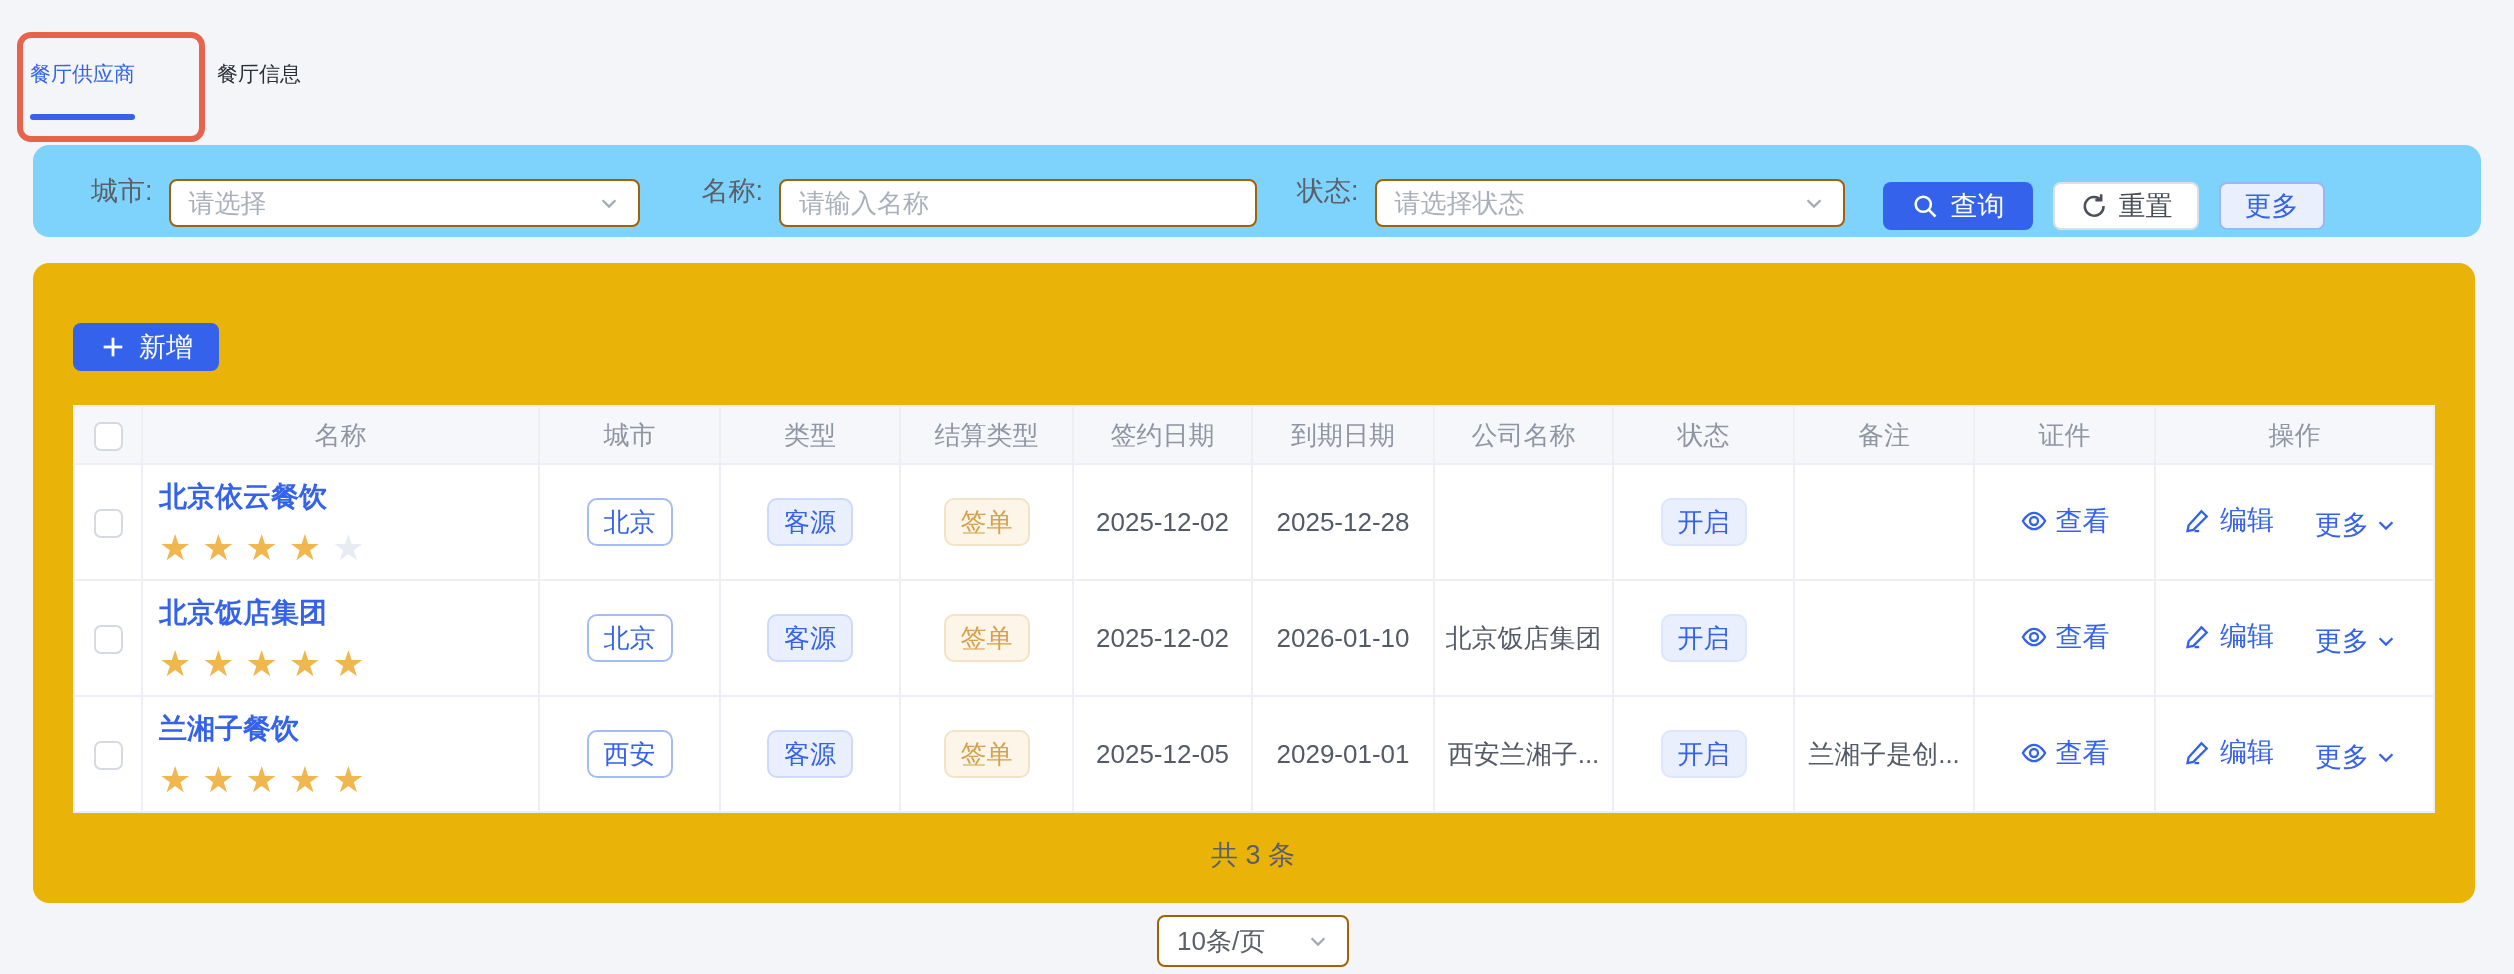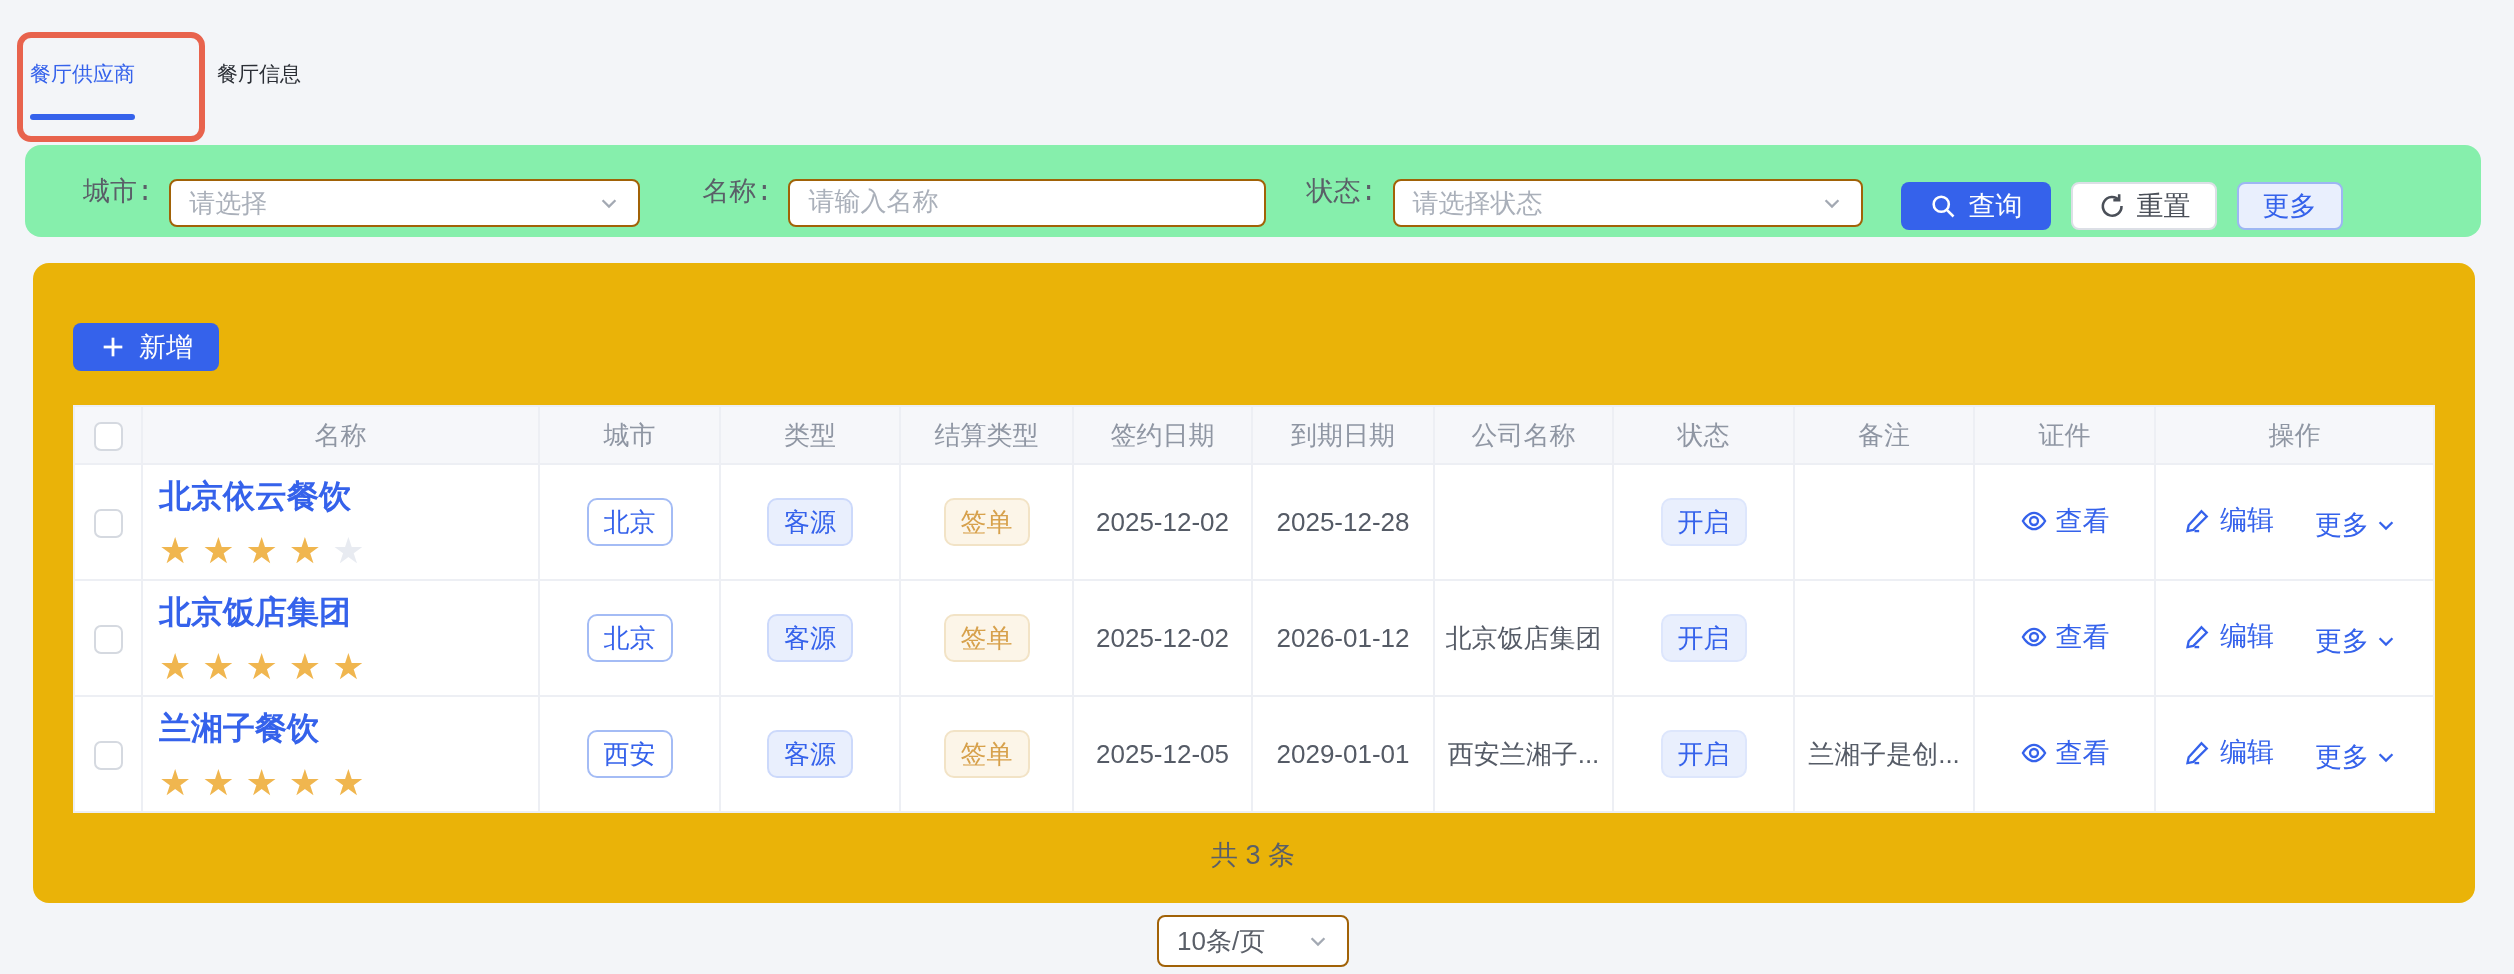--- a/index.html
+++ b/index.html
@@ -19,23 +19,23 @@
   .tab.active { color:#3562eb; }
   .tab .underline { height:6px; border-radius:3px; background:#3562eb; margin-top:26px; }
   .tab + .tab { margin-left:82px; }
   .annotation-box {
     position:absolute; left:17px; top:32px; width:188px; height:110px;
     border:6px solid #e8634d; border-radius:14px; pointer-events:none;
   }
 
   
   .filter-card {
-    position:absolute; top:145px; left:25px; right:33px; height:92px;
-    background:#86efac; border-radius:16px;
-    display:flex; align-items:center; padding:0 28px;font-family:Liberation Mono, monospace;
+    position:absolute; top:145px; left:33px; right:33px; height:92px;
+    background:#7dd3fc; border-radius:16px;
+    display:flex; align-items:center; padding:0 28px;
   }
   .table-card {
     position:absolute; top:263px; left:33px; right:39px; height:640px;
     background:#eab308; border-radius:16px; padding:30px 40px 0 40px;
   }
 
   
   .f-label { font-size:27px; color:#5a5f68; white-space:nowrap; }
   .sel, .inp {
     height:48px; border:2px solid #a16207; border-radius:8px; background:#fff;
@@ -58,21 +58,21 @@
 
   
   .btn-add { background:#3562eb; color:#fff; padding:0 24px; width:max-content; }
 
   
   table { border-collapse:collapse; table-layout:fixed; width:100%; margin-top:34px; }
   th, td { border:2px solid #edeff4; text-align:center; font-size:26px; overflow:hidden; white-space:nowrap; }
   th { height:58px; background:#f6f7fa; color:#8f96a3; font-weight:400; }
   td { height:116px; color:#555b66; background:#fff; }
   td.name-cell { text-align:left; padding-left:16px; }
-  .name-link { color:#3562eb; font-size:32px; font-weight:700; cursor:pointer; display:block; margin-bottom:14px; }
+  .name-link { color:#3562eb; font-size:28px; font-weight:700; cursor:pointer; display:block; margin-bottom:14px; }
   .stars { display:flex; gap:11px; font-size:36px; line-height:1; }
   .star.on  { color:#f0b64f; }
   .star.off { color:#e8ebf1; }
 
   .checkbox {
     width:29px; height:29px; border:2px solid #d5d9e0; border-radius:7px;
     background:#fff; display:inline-block; vertical-align:middle; cursor:pointer;
   }
 
   .tag {
@@ -263,21 +263,21 @@
                 <span class="star on">★</span>
                 <span class="star on">★</span>
                 <span class="star on">★</span>
                 <span class="star on">★</span>
               </div>
           </td>
           <td><span class="tag tag-city">北京</span></td>
           <td><span class="tag tag-blue">客源</span></td>
           <td><span class="tag tag-orange">签单</span></td>
           <td>2025-12-02</td>
-          <td>2026-01-12</td>
+          <td>2026-01-10</td>
           <td>北京饭店集团</td>
           <td><span class="tag tag-status">开启</span></td>
           <td></td>
           <td>
             <span class="link">
               <svg class="icon20" viewBox="0 0 24 24" fill="none" stroke="currentColor" stroke-width="2">
                 <path d="M12 5C6.5 5 2.5 12 2.5 12s4 7 9.5 7 9.5-7 9.5-7-4-7-9.5-7z"></path>
                   <circle cx="12" cy="12" r="3.4"></circle>
               </svg>
               <span>查看</span>

